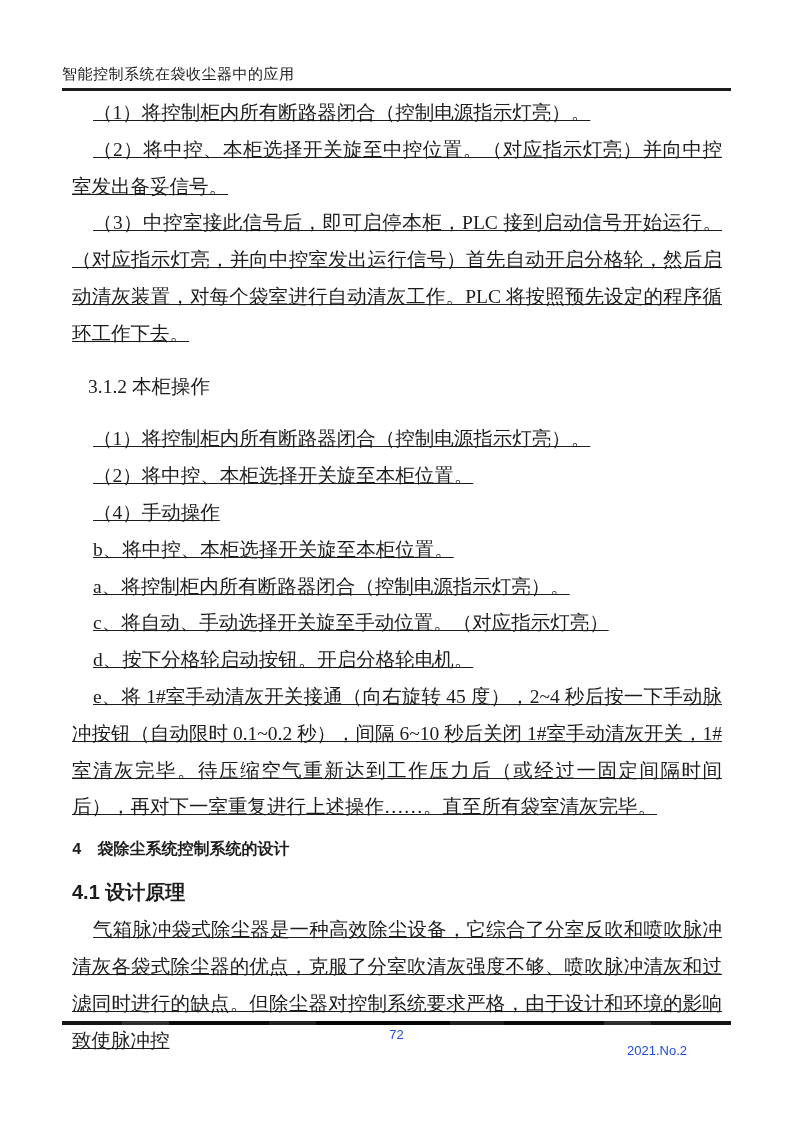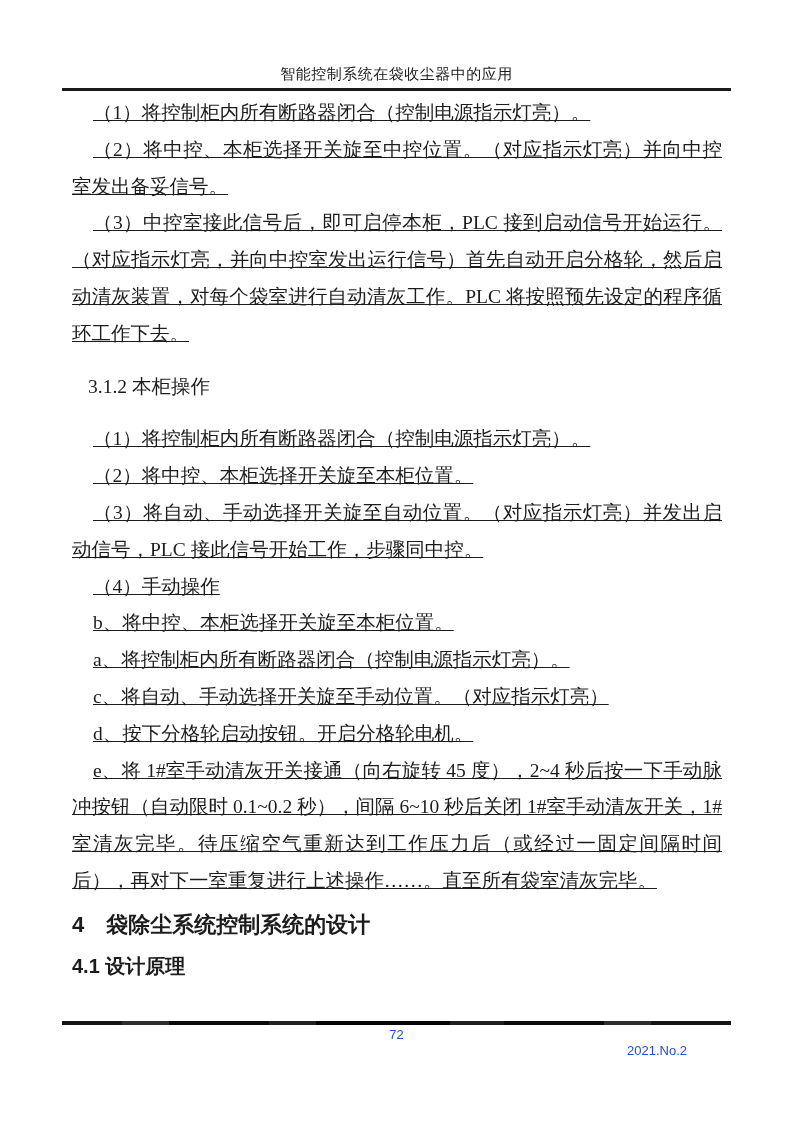--- a/index.html
+++ b/index.html
@@ -17,21 +17,20 @@
     color: #1c1c1c;
   }
   
   .header {
     position: absolute;
     top: 64px;
     left: 62px;
     width: 669px;
   }
   .header-title {
-    text-align: center;
     font-size: 15px;
     line-height: 21px;
     letter-spacing: 0.5px;
     padding-bottom: 3px;
   }
   .header-rule {
     height: 0;
     border-bottom: 3px solid #1b1b1b;
   }
   
@@ -48,23 +47,23 @@
     margin: 0;
     text-indent: 21px;
     text-decoration: underline;
   }
   .blk-sub {
     margin: 16px;
     text-indent: 0;
   }
   .blk-h1 {
     margin: 3px 0 0 0;
-    font-family: Liberation Sans, sans-serif;
+    font-family: Liberation Mono, monospace;
     font-weight: bold;
-    font-size: 22px;
+    font-size: 16px;
     line-height: 43px;
     text-indent: 0;
   }
   .blk-h2 {
     margin: 0;
     font-family: "Liberation Sans", sans-serif;
     font-weight: bold;
     font-size: 20px;
     line-height: 40px;
     text-indent: 0;
@@ -113,29 +112,29 @@
     <div class="header-rule"></div>
   </div>
 
   <div class="content" id="content">
       <p class="blk-para">（1）将控制柜内所有断路器闭合（控制电源指示灯亮）。</p>
       <p class="blk-para">（2）将中控、本柜选择开关旋至中控位置。（对应指示灯亮）并向中控室发出备妥信号。</p>
       <p class="blk-para">（3）中控室接此信号后，即可启停本柜，PLC 接到启动信号开始运行。（对应指示灯亮，并向中控室发出运行信号）首先自动开启分格轮，然后启动清灰装置，对每个袋室进行自动清灰工作。PLC 将按照预先设定的程序循环工作下去。</p>
       <p class="blk-sub">3.1.2 本柜操作</p>
       <p class="blk-para">（1）将控制柜内所有断路器闭合（控制电源指示灯亮）。</p>
       <p class="blk-para">（2）将中控、本柜选择开关旋至本柜位置。</p>
-      <p class="blk-para">（3）将自动、手动选择开关旋至自动位置。（对应指示灯亮）并发出启动信号，PLC 接此信号开始工作，步骤同中控。</p>
       <p class="blk-para">（4）手动操作</p>
       <p class="blk-para">b、将中控、本柜选择开关旋至本柜位置。</p>
       <p class="blk-para">a、将控制柜内所有断路器闭合（控制电源指示灯亮）。</p>
       <p class="blk-para">c、将自动、手动选择开关旋至手动位置。（对应指示灯亮）</p>
       <p class="blk-para">d、按下分格轮启动按钮。开启分格轮电机。</p>
       <p class="blk-para">e、将 1#室手动清灰开关接通（向右旋转 45 度），2~4 秒后按一下手动脉冲按钮（自动限时 0.1~0.2 秒），间隔 6~10 秒后关闭 1#室手动清灰开关，1#室清灰完毕。待压缩空气重新达到工作压力后（或经过一固定间隔时间后），再对下一室重复进行上述操作……。直至所有袋室清灰完毕。</p>
       <p class="blk-h1">4　袋除尘系统控制系统的设计</p>
       <p class="blk-h2">4.1 设计原理</p>
+      <p class="blk-para">气箱脉冲袋式除尘器是一种高效除尘设备，它综合了分室反吹和喷吹脉冲清灰各袋式除尘器的优点，克服了分室吹清灰强度不够、喷吹脉冲清灰和过滤同时进行的缺点。但除尘器对控制系统要求严格，由于设计和环境的影响致使脉冲控</p>
     </div>
 
   <div class="footer-rule"></div>
 
   <div class="footer">
     <span class="page-num">72</span>
     <span class="issue">2021.No.2</span>
   </div>
 
 </div>

